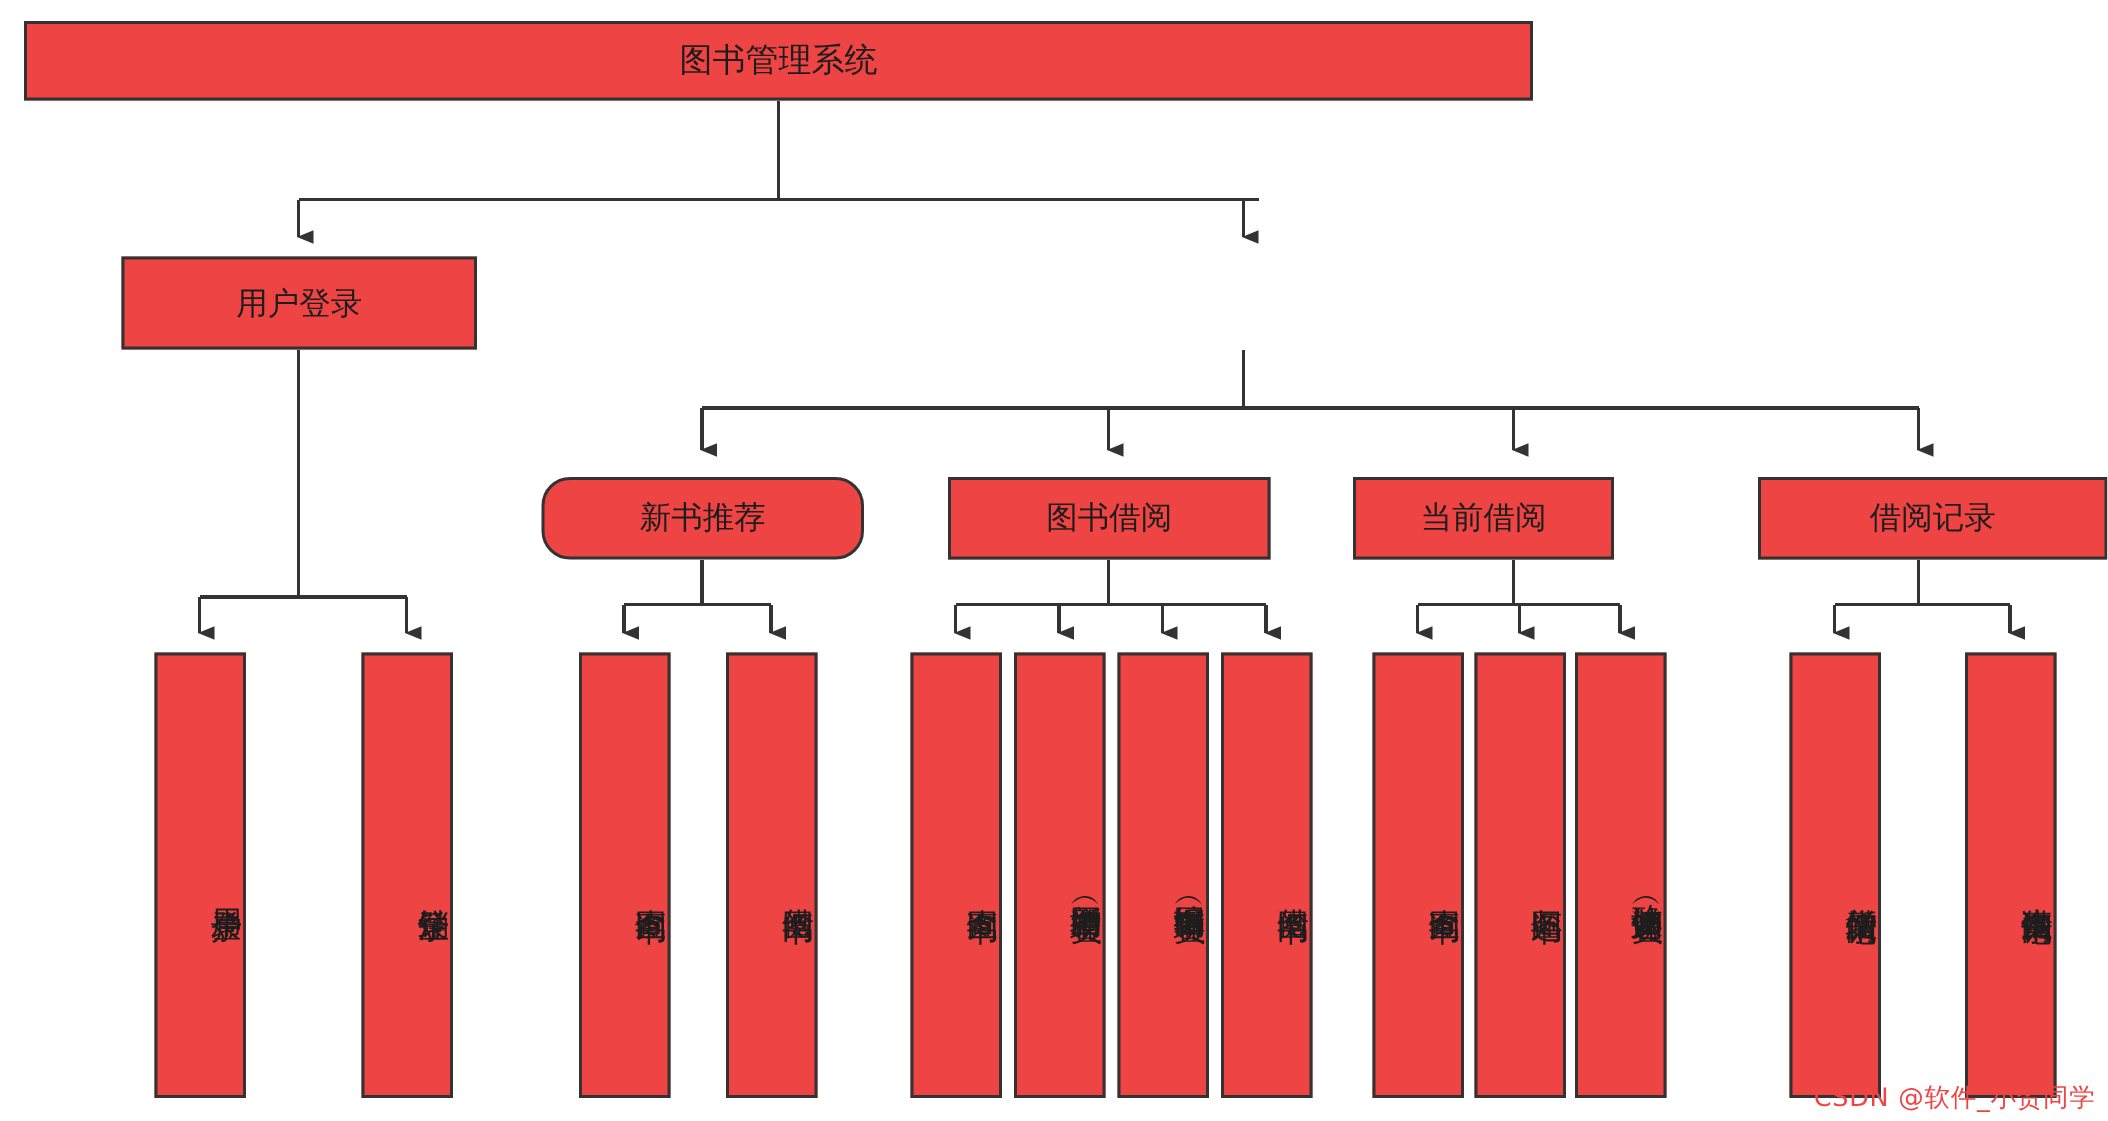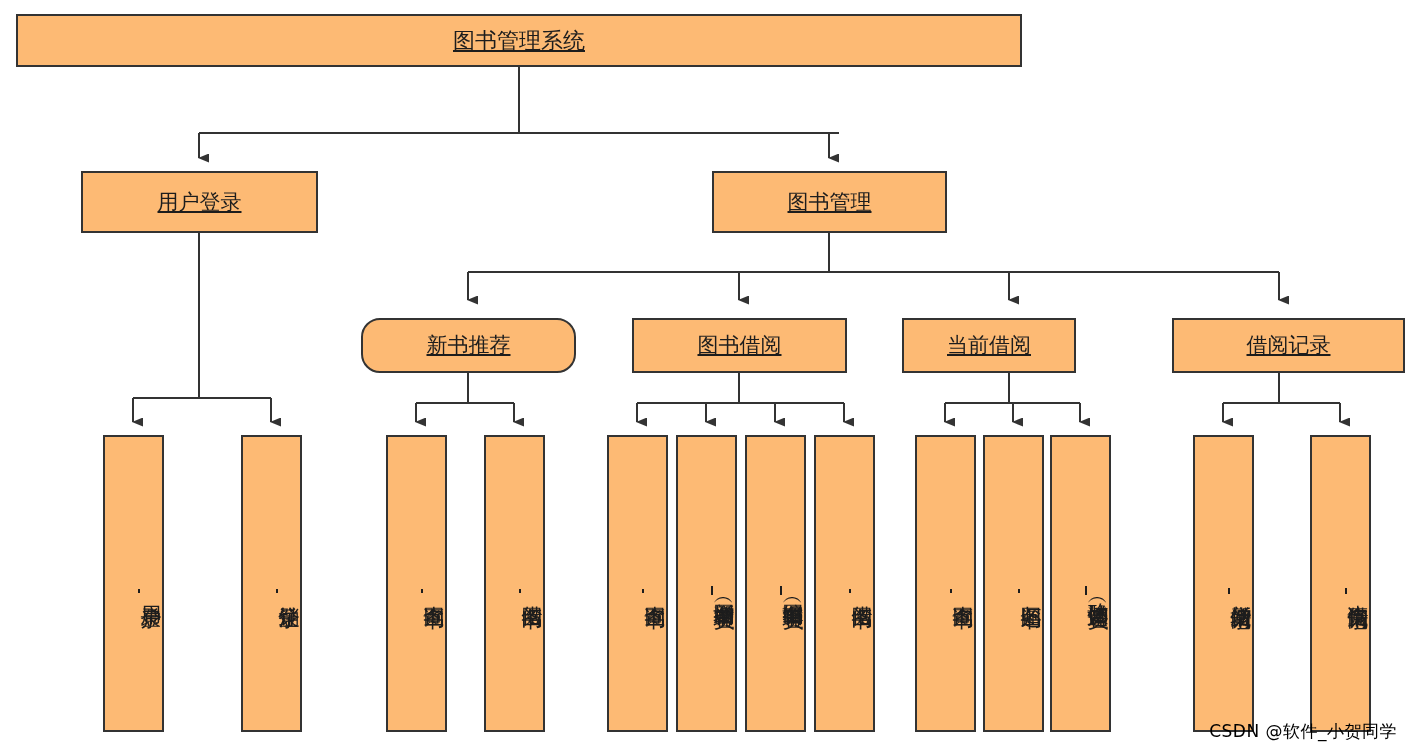--- a/index.html
+++ b/index.html
@@ -17,29 +17,28 @@
   }
   #wires{
     position:absolute;
     left:0; top:0;
     width:1405px; height:747px;
     pointer-events:none;
   }
   .node{
     position:absolute;
     box-sizing:border-box;
-    background:#fdba74;
+    background:#ef4444;
     border:2px solid #333333;
     display:flex;
     align-items:center;
     justify-content:center;
     color:#1d1d1d;
     line-height:1.08;
     z-index:2;
-    text-decoration:underline;
   }
   .node.horiz{
     font-size:21px;
   }
   .node.vert{
     writing-mode:vertical-rl;
     text-orientation:upright;
     font-size:21px;
     padding-top:14px;
     align-items:flex-start;
@@ -51,21 +50,21 @@
     text-orientation:upright;
     display:block;
     white-space:nowrap;
   }
   .node.root{ font-size:22px; }
   .watermark{
     position:absolute;
     right:8px;
     bottom:4px;
     font-size:17px;
-    color:#000000;
+    color:#ef4444;
     letter-spacing:0.5px;
     z-index:5;
     white-space:nowrap;
     font-family:"DejaVu Sans","Liberation Sans",sans-serif;
   }
 </style>
 </head>
 <body>
 
 <div id="canvas">
@@ -121,23 +120,20 @@
   </svg>
 
   <div class="node horiz root" style="left:16px; top:14px; width:1006px; height:53px;">
     <span class="lbl">图书管理系统</span>
   </div>
 
   <div class="node horiz" style="left:81px; top:171px; width:237px; height:62px;">
     <span class="lbl">用户登录</span>
   </div>
 
-  <div class="node horiz" style="left:712px; top:171px; width:235px; height:62px;">
-    <span class="lbl">图书管理</span>
-  </div>
 
   <div class="node horiz" style="left:361px; top:318px; width:215px; height:55px;border-radius:19px;">
     <span class="lbl">新书推荐</span>
   </div>
 
   <div class="node horiz" style="left:632px; top:318px; width:215px; height:55px;">
     <span class="lbl">图书借阅</span>
   </div>
 
   <div class="node horiz" style="left:902px; top:318px; width:174px; height:55px;">

